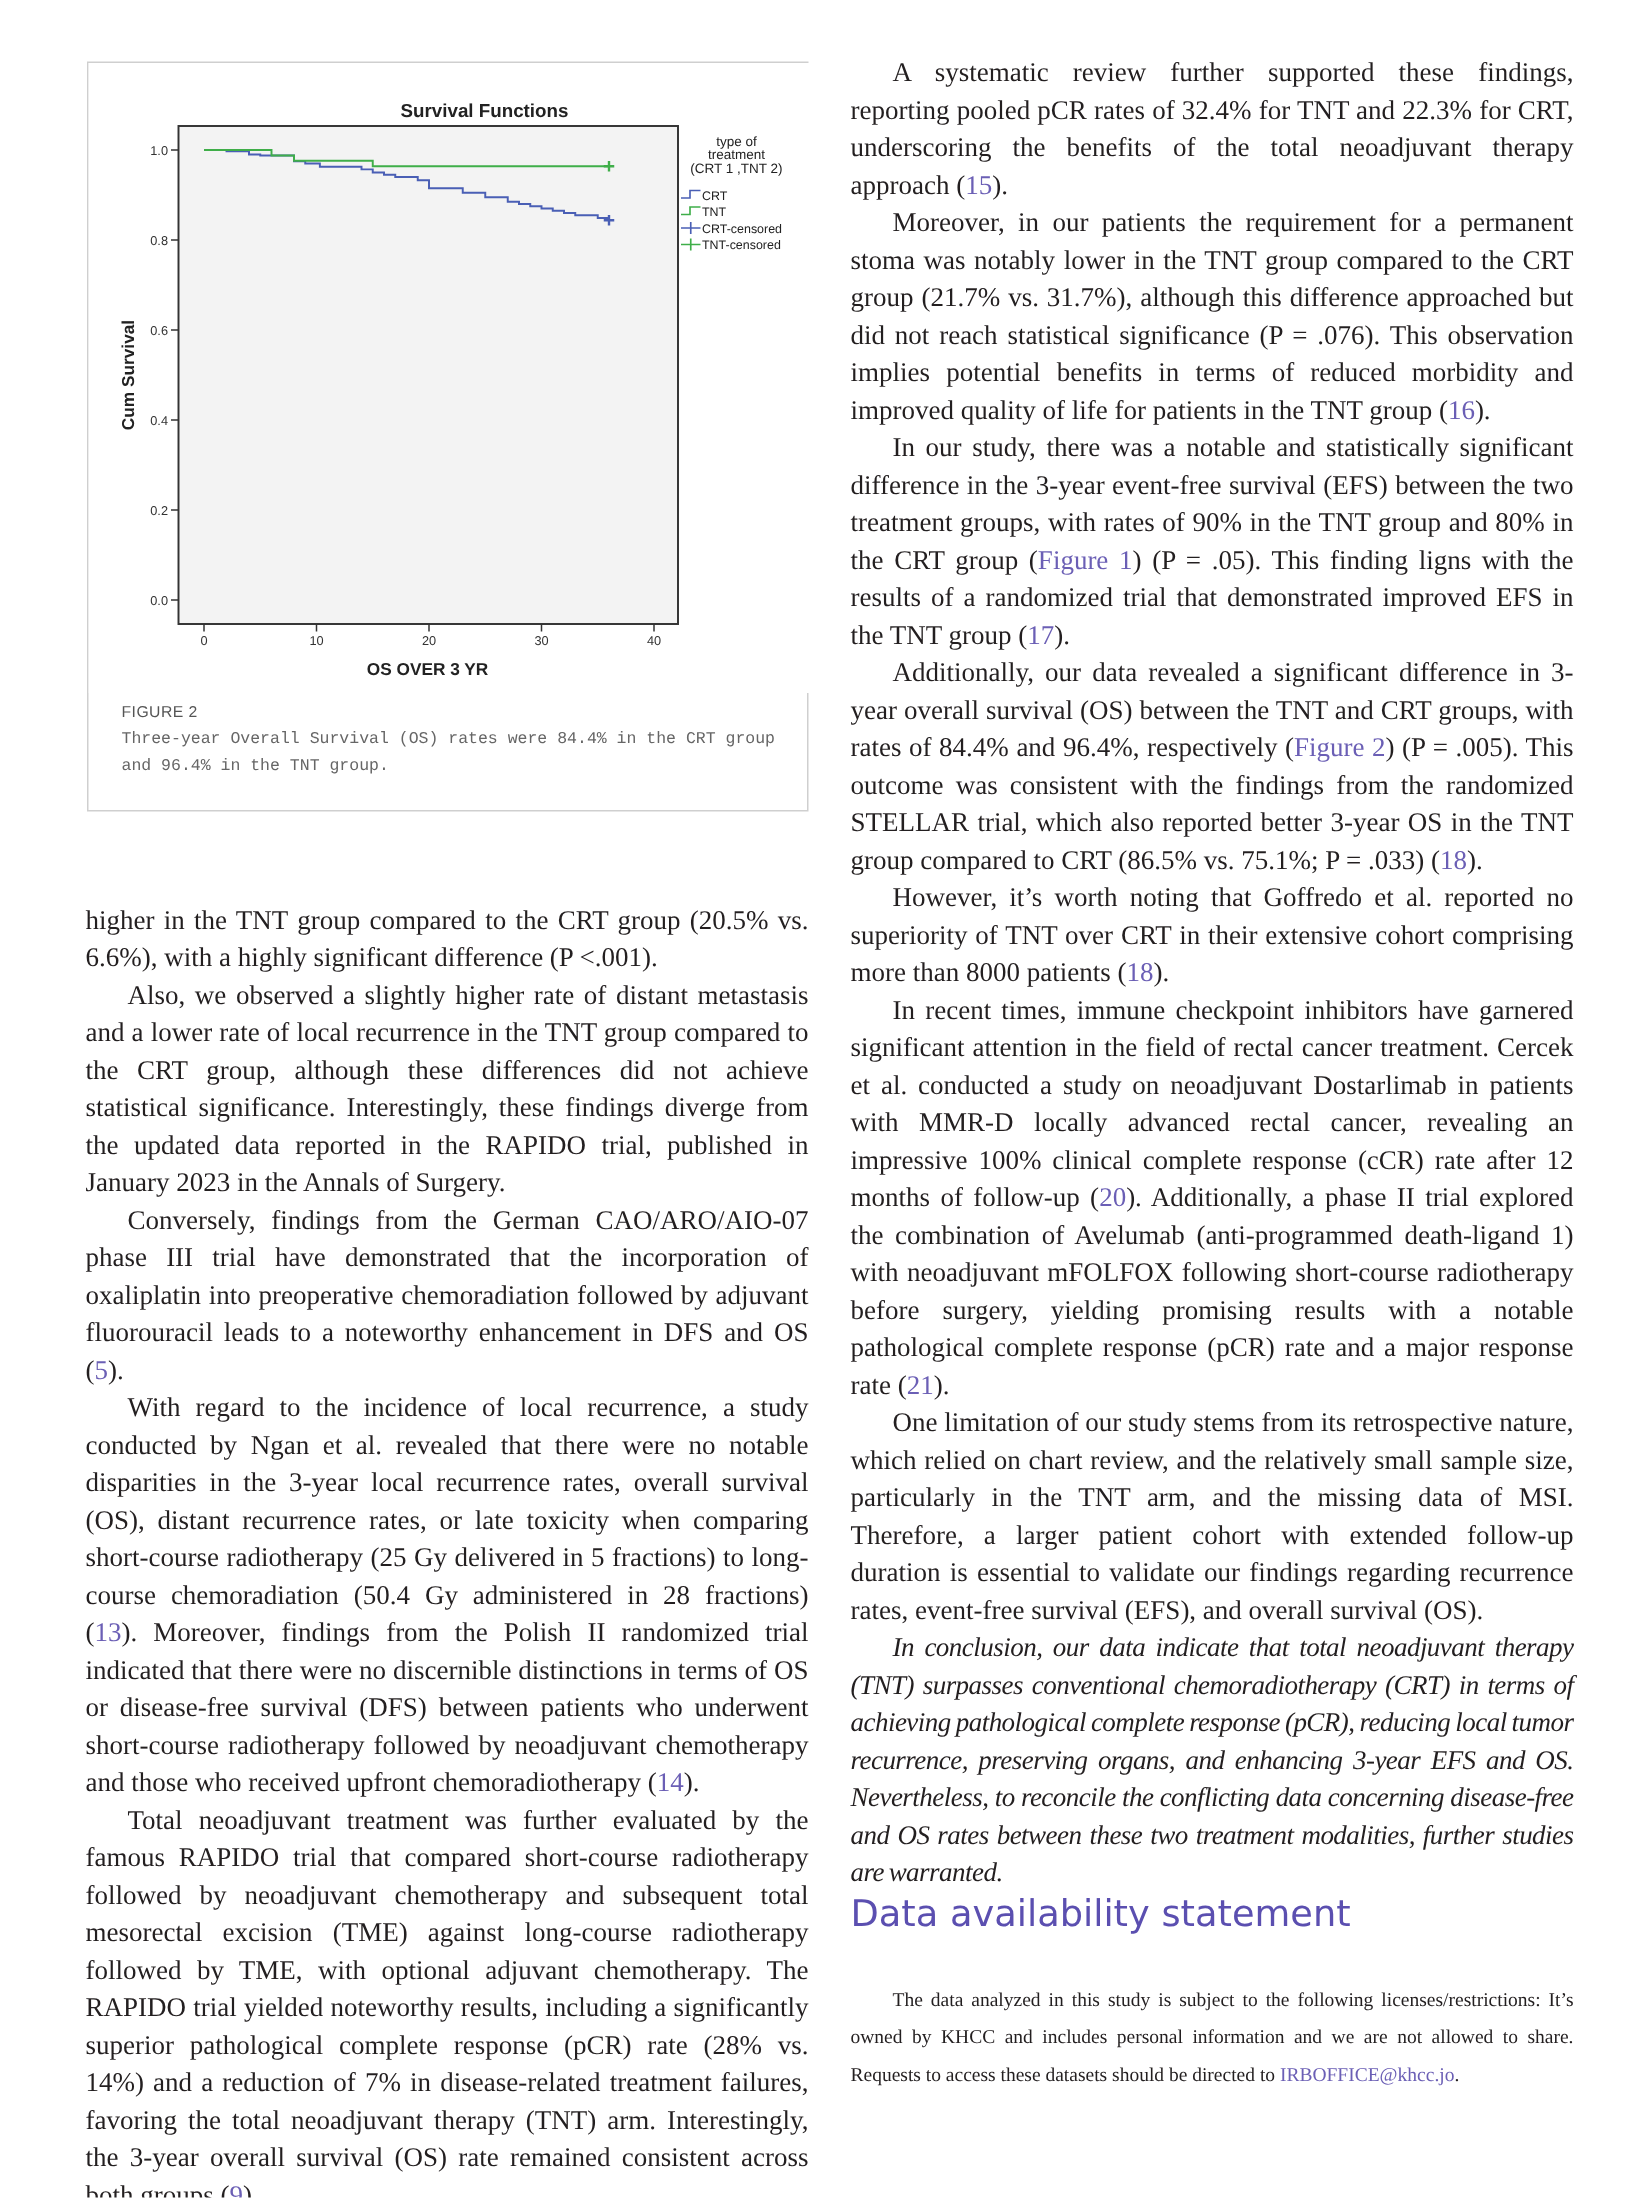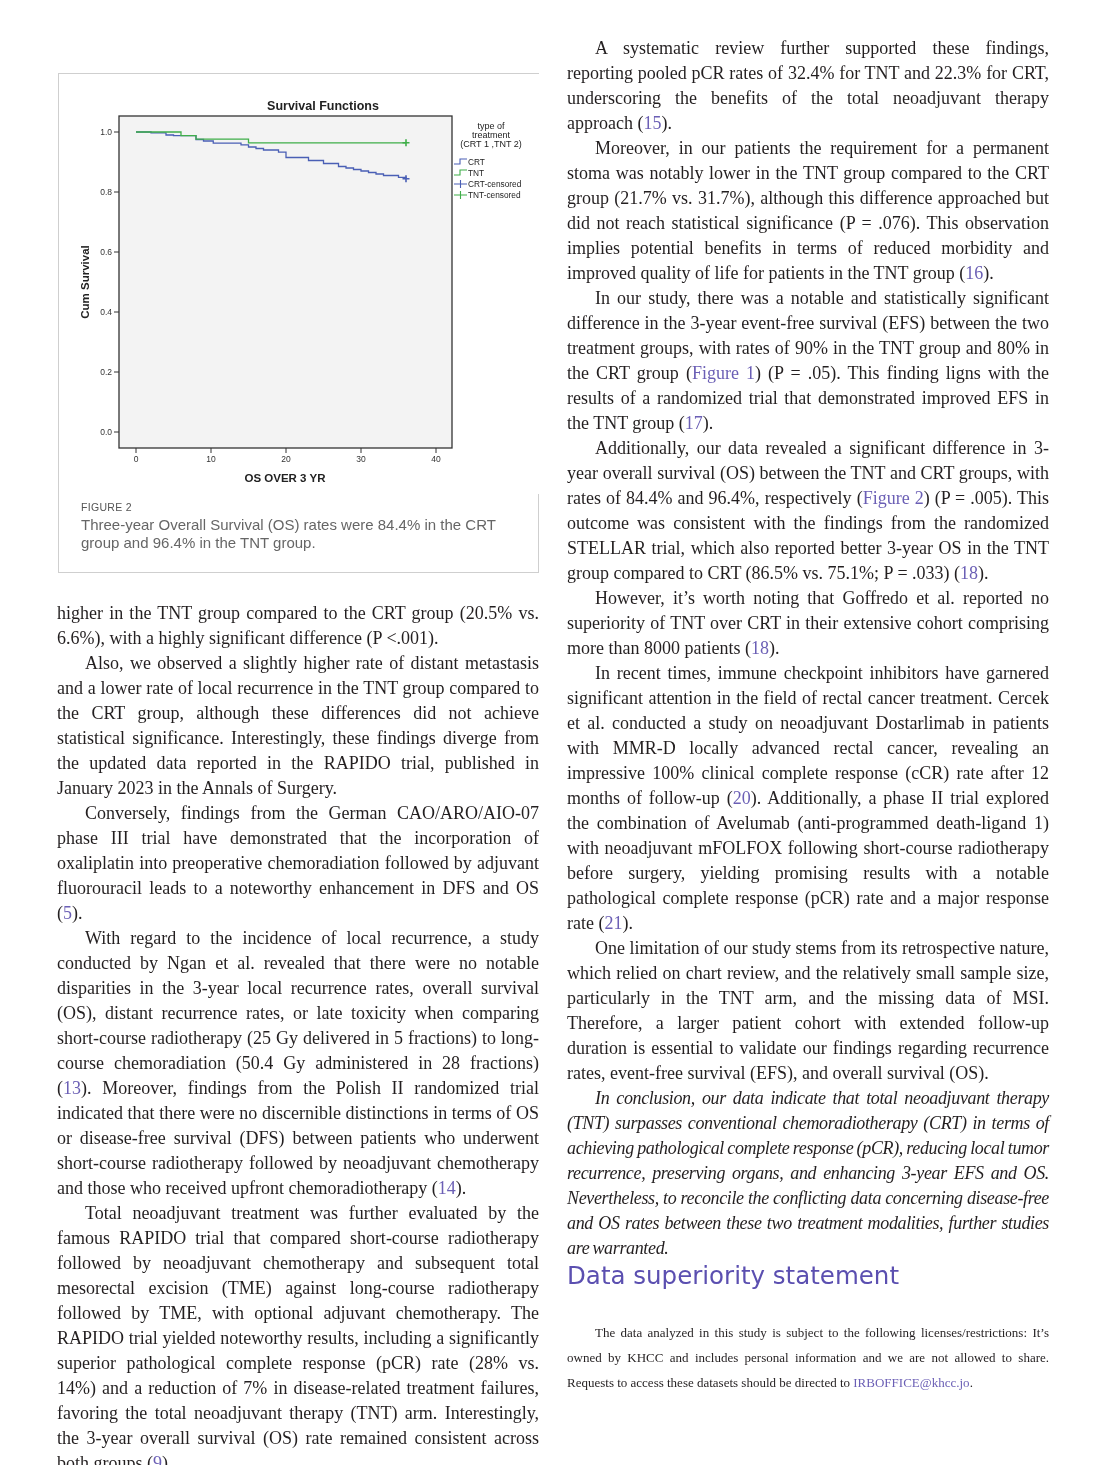--- a/index.html
+++ b/index.html
@@ -3,23 +3,23 @@
 <meta charset="utf-8">
 <style>
   html, body { margin: 0; padding: 0; background: #ffffff; }
   body { width: 1100px; height: 1465px; position: relative; overflow: hidden; font-family: "Liberation Serif", "DejaVu Serif", serif; color: #231f20; }
   .col { position: absolute; font-size: 18px; line-height: 25px; text-align: justify; }
   .col p { margin: 0; text-indent: 28px; hyphens: none; }
   .col p.noindent { text-indent: 0; }
   .left { left: 57px; top: 601px; width: 482px; }
   .right { left: 567px; top: 36px; width: 482px; }
   .ref { color: #6b5fb5; }
-  .figure-box { position: absolute; left: 58px; top: 41px; width: 481px; height: 500px; border: 1px solid #cfcfcf; box-sizing: border-box; background: #fff; margin-top: 32px; }
+  .figure-box { position: absolute; left: 58px; top: 41px; width: 481px; height: 500px; border: 1px solid #cfcfcf; box-sizing: border-box; background: #fff; }
   .fig-label { position: absolute; left: 22px; top: 427px; font-family: "Liberation Sans", "DejaVu Sans", sans-serif; font-size: 10.5px; color: #555; letter-spacing: 0.3px; }
-  .fig-caption { position: absolute; left: 22px; top: 442px; width: 440px; font-family: Liberation Sans, sans-serif; font-size: 15px; line-height: 18px; color: #666; }
+  .fig-caption { position: absolute; left: 22px; top: 442px; width: 440px; font-family: Liberation Mono, monospace; font-size: 11px; line-height: 18px; color: #666; }
   .chart-svg { position: absolute; left: 0; top: 0; }
   .section-heading { position: absolute; left: 567px; top: 1261px; font-family: "DejaVu Sans", "Liberation Sans", sans-serif; font-size: 24.5px; color: #5b4fb0; font-weight: normal; margin: 0; }
   .data-avail { position: absolute; left: 567px; top: 1320px; width: 482px; font-size: 13px; line-height: 25px; text-align: justify; }
   .data-avail p { margin: 0; text-indent: 28px; }
   .tight { letter-spacing: -0.35px; word-spacing: -1px; font-style: italic; }
 </style>
 </head>
 <body>
 
 <div class="figure-box">
@@ -91,16 +91,16 @@
   <p><span>A systematic review further supported these findings, reporting pooled pCR rates of 32.4% for TNT and 22.3% for CRT, underscoring the benefits of the total neoadjuvant therapy approach (</span><a class="ref">15</a><span>).</span></p>
   <p><span>Moreover, in our patients the requirement for a permanent stoma was notably lower in the TNT group compared to the CRT group (21.7% vs. 31.7%), although this difference approached but did not reach statistical significance (P = .076). This observation implies potential benefits in terms of reduced morbidity and improved quality of life for patients in the TNT group (</span><a class="ref">16</a><span>).</span></p>
   <p><span>In our study, there was a notable and statistically significant difference in the 3-year event-free survival (EFS) between the two treatment groups, with rates of 90% in the TNT group and 80% in the CRT group (</span><a class="ref">Figure 1</a><span>) (P = .05). This finding ligns with the results of a randomized trial that demonstrated improved EFS in the TNT group (</span><a class="ref">17</a><span>).</span></p>
   <p><span>Additionally, our data revealed a significant difference in 3-year overall survival (OS) between the TNT and CRT groups, with rates of 84.4% and 96.4%, respectively (</span><a class="ref">Figure 2</a><span>) (P = .005). This outcome was consistent with the findings from the randomized STELLAR trial, which also reported better 3-year OS in the TNT group compared to CRT (86.5% vs. 75.1%; P = .033) (</span><a class="ref">18</a><span>).</span></p>
   <p><span>However, it’s worth noting that Goffredo et al. reported no superiority of TNT over CRT in their extensive cohort comprising more than 8000 patients (</span><a class="ref">18</a><span>).</span></p>
   <p><span>In recent times, immune checkpoint inhibitors have garnered significant attention in the field of rectal cancer treatment. Cercek et al. conducted a study on neoadjuvant Dostarlimab in patients with MMR-D locally advanced rectal cancer, revealing an impressive 100% clinical complete response (cCR) rate after 12 months of follow-up (</span><a class="ref">20</a><span>). Additionally, a phase II trial explored the combination of Avelumab (anti-programmed death-ligand 1) with neoadjuvant mFOLFOX following short-course radiotherapy before surgery, yielding promising results with a notable pathological complete response (pCR) rate and a major response rate (</span><a class="ref">21</a><span>).</span></p>
   <p><span>One limitation of our study stems from its retrospective nature, which relied on chart review, and the relatively small sample size, particularly in the TNT arm, and the missing data of MSI. Therefore, a larger patient cohort with extended follow-up duration is essential to validate our findings regarding recurrence rates, event-free survival (EFS), and overall survival (OS).</span></p>
   <p class="tight"><span>In conclusion, our data indicate that total neoadjuvant therapy (TNT) surpasses conventional chemoradiotherapy (CRT) in terms of achieving pathological complete response (pCR), reducing local tumor recurrence, preserving organs, and enhancing 3-year EFS and OS. Nevertheless, to reconcile the conflicting data concerning disease-free and OS rates between these two treatment modalities, further studies are warranted.</span></p>
 </div>
 
-<h2 class="section-heading">Data superiority statement</h2>
+<h2 class="section-heading">Data availability statement</h2>
 <div class="data-avail">
   <p><span>The data analyzed in this study is subject to the following licenses/restrictions: It’s owned by KHCC and includes personal information and we are not allowed to share. Requests to access these datasets should be directed to </span><a class="ref">IRBOFFICE@khcc.jo</a><span>.</span></p>
 </div>
 
 </body></html>

